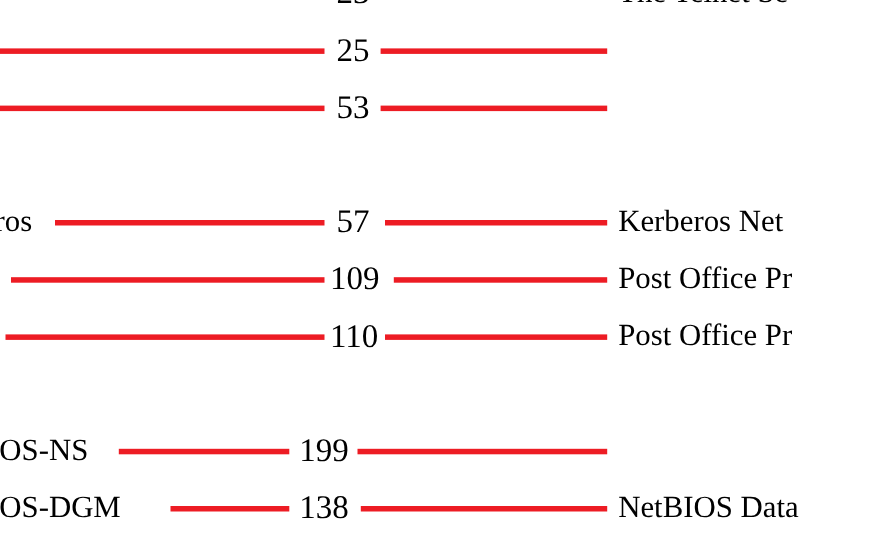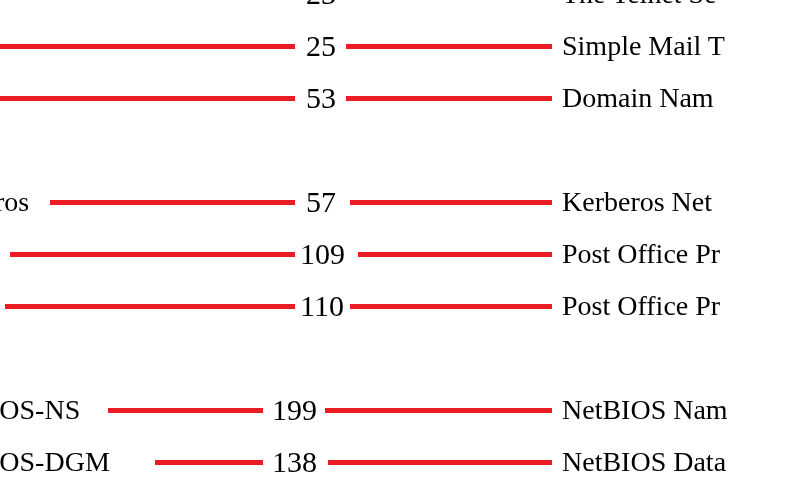--- a/index.html
+++ b/index.html
@@ -60,28 +60,26 @@
   <div class="row" style="top:-30px;">
 
     <span class="port" style="left:306px;">23</span>
     <span class="right-label" style="left:562px;">The Telnet Se</span>
   </div>
 
   <div class="row" style="top:22px;">
     <span class="left-line" style="left:0; width:295px;"></span>
     <span class="port" style="left:306px;">25</span>
     <span class="right-line" style="left:346px; width:206px;"></span>
-    <span class="right-label" style="left:562px;">Simple Mail T</span>
   </div>
 
   <div class="row" style="top:74px;">
     <span class="left-line" style="left:0; width:295px;"></span>
     <span class="port" style="left:306px;">53</span>
     <span class="right-line" style="left:346px; width:206px;"></span>
-    <span class="right-label" style="left:562px;">Domain Nam</span>
   </div>
 
 
   <div class="row" style="top:178px;">
     <span class="left-label-visible" style="left:-5px;">ros</span>
     <span class="left-line" style="left:50px; width:245px;"></span>
     <span class="port" style="left:306px;">57</span>
     <span class="right-line" style="left:350px; width:202px;"></span>
     <span class="right-label" style="left:562px;">Kerberos Net</span>
   </div>
@@ -99,21 +97,20 @@
     <span class="right-line" style="left:350px; width:202px;"></span>
     <span class="right-label" style="left:562px;">Post Office Pr</span>
   </div>
 
 
   <div class="row" style="top:386px;">
     <span class="left-label-visible" style="left:-10px;">IOS-NS</span>
     <span class="left-line" style="left:108px; width:155px;"></span>
     <span class="port" style="left:272px;">199</span>
     <span class="right-line" style="left:325px; width:227px;"></span>
-    <span class="right-label" style="left:562px;">NetBIOS Nam</span>
   </div>
 
   <div class="row" style="top:438px;">
     <span class="left-label-visible" style="left:-10px;">IOS-DGM</span>
     <span class="left-line" style="left:155px; width:108px;"></span>
     <span class="port" style="left:272px;">138</span>
     <span class="right-line" style="left:328px; width:224px;"></span>
     <span class="right-label" style="left:562px;">NetBIOS Data</span>
   </div>
 

